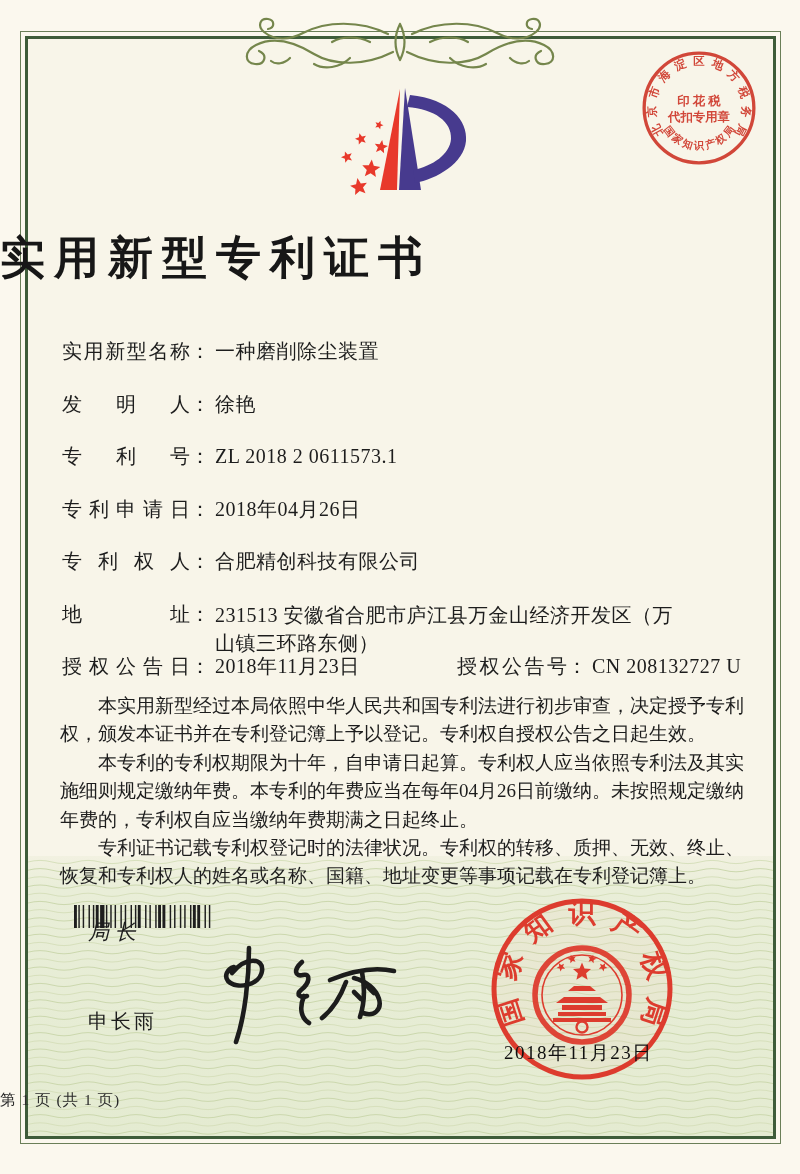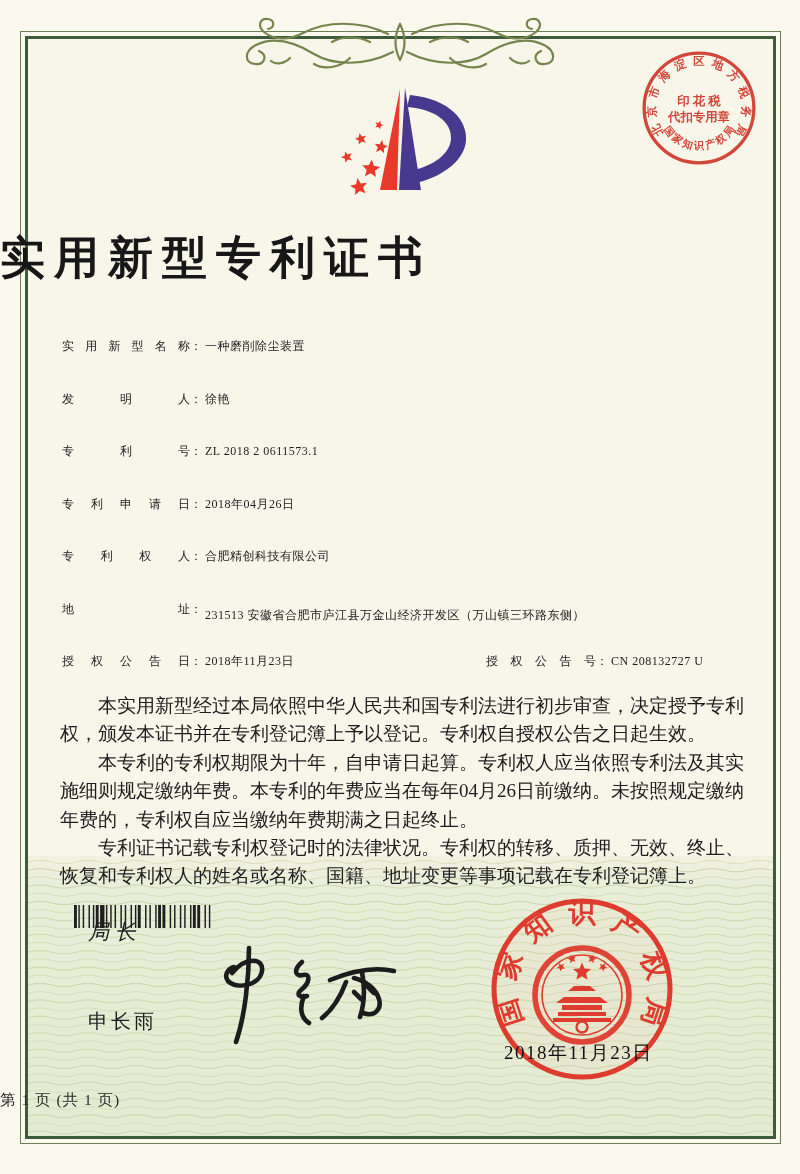--- a/index.html
+++ b/index.html
@@ -12,23 +12,23 @@
   .frame-inner{position:absolute;left:25px;top:36px;right:24px;bottom:35px;border:3px solid #3e5c39;background:#f8f5e9;}
   .band{position:absolute;left:28px;top:856px;right:27px;bottom:38px;
     background:linear-gradient(180deg,#f2f1e1 0%,#e9eed8 12%,#e4ebd1 100%);}
   .band svg{position:absolute;left:0;top:0;}
   .ornament{position:absolute;left:230px;top:12px;width:340px;height:64px;}
   .cert-no{position:absolute;left:62px;top:94px;font-size:18px;letter-spacing:2px;}
   .logo{position:absolute;left:328px;top:84px;width:150px;height:114px;}
   .stamp{position:absolute;left:640px;top:49px;width:118px;height:118px;opacity:.93;}
   .title{position:absolute;left:0;right:0;top:208px;
     font-size:45px;font-weight:bold;letter-spacing:9px;color:#171717;margin-top:20px;}
-  .frow{position:absolute;left:62px;font-size:12px;white-space:nowrap;}
+  .frow{position:absolute;left:62px;font-size:20px;white-space:nowrap;}
   .flabel{display:inline-block;width:128px;text-align:justify;text-align-last:justify;vertical-align:top;}
-  .flabel2{display:inline-block;width:110px;text-align:justify;text-align-last:justify;vertical-align:top;margin-left:29px;}
+  .flabel2{display:inline-block;width:110px;text-align:justify;text-align-last:justify;vertical-align:top;}
   .fvalue{letter-spacing:.5px;}
   .fvalue-wrap{display:inline-block;width:478px;white-space:normal;line-height:28px;vertical-align:top;letter-spacing:.5px;}
   .paras{position:absolute;left:60px;top:692px;width:684px;font-size:19px;line-height:28.4px;text-align:justify;}
   .paras p{margin:0;text-indent:2em;}
   .barcode{position:absolute;left:74px;top:905px;width:172px;height:23px;}
   .signer-title{position:absolute;left:88px;top:918px;font-size:21px;letter-spacing:6px;font-family:"Liberation Sans","DejaVu Sans",sans-serif;font-style:italic;}
   .signer-name{position:absolute;left:88px;top:1008px;font-size:20px;letter-spacing:3px;font-family:"Liberation Sans","DejaVu Sans",sans-serif;}
   .signature{position:absolute;left:212px;top:936px;width:205px;height:118px;}
   .seal{position:absolute;left:489px;top:896px;width:186px;height:186px;opacity:.95;}
   .seal-date{position:absolute;left:504px;top:1040px;font-size:19px;letter-spacing:1.5px;color:#101010;white-space:nowrap;}

